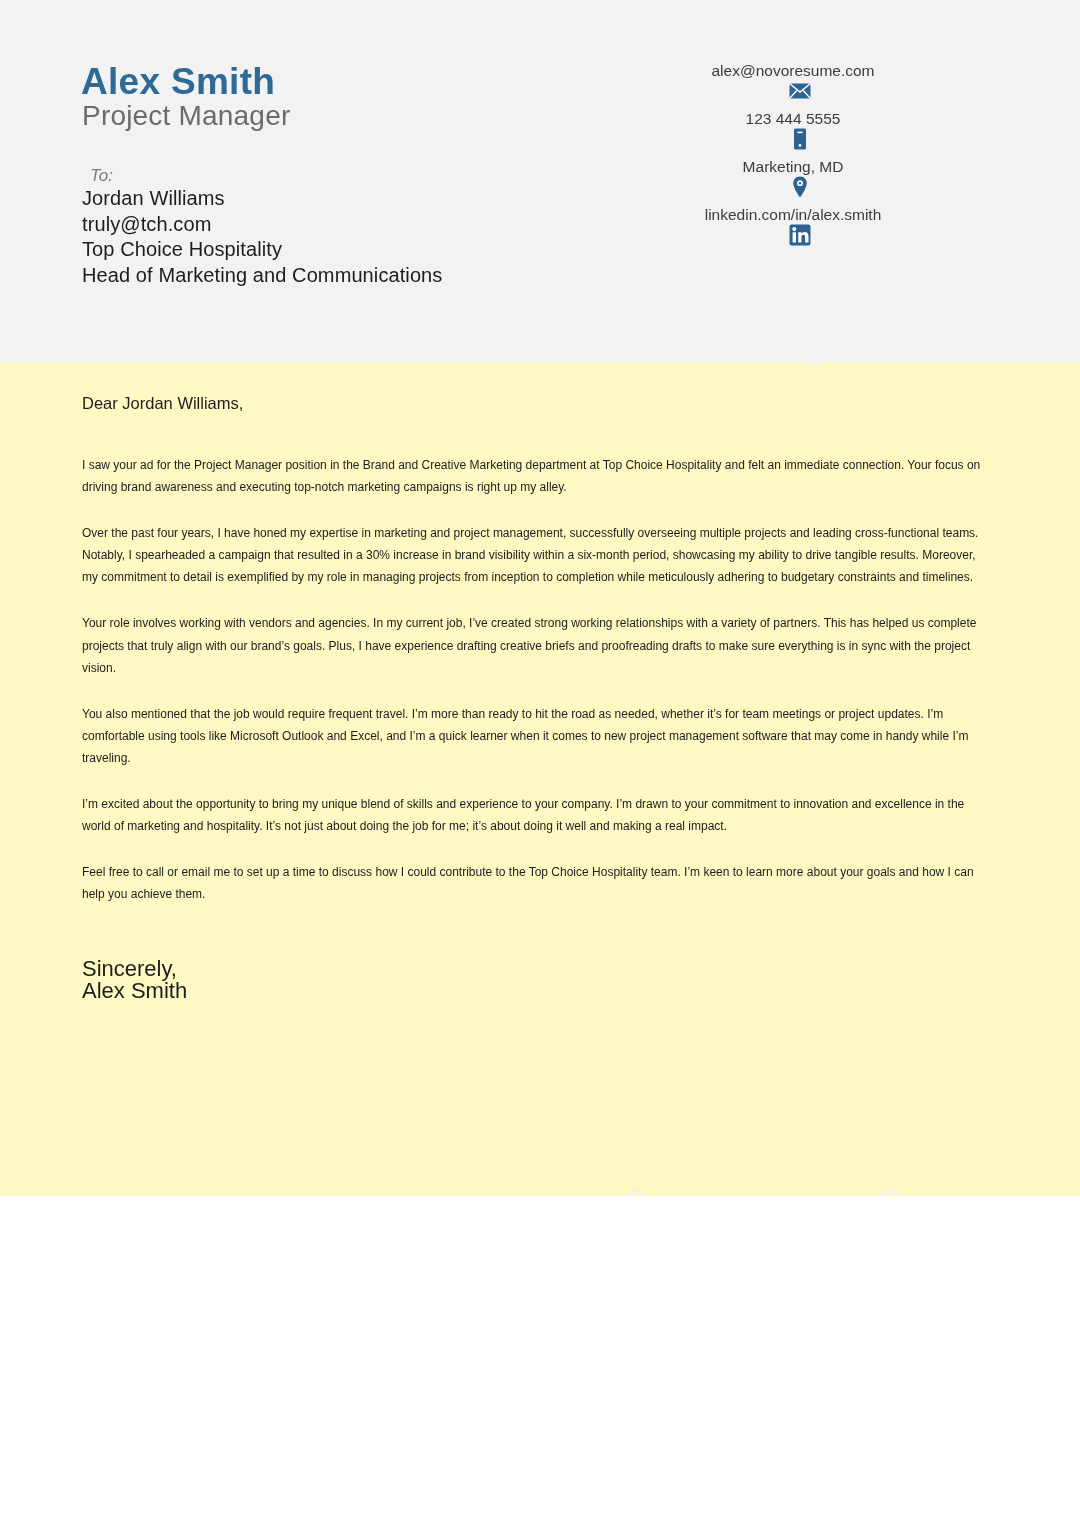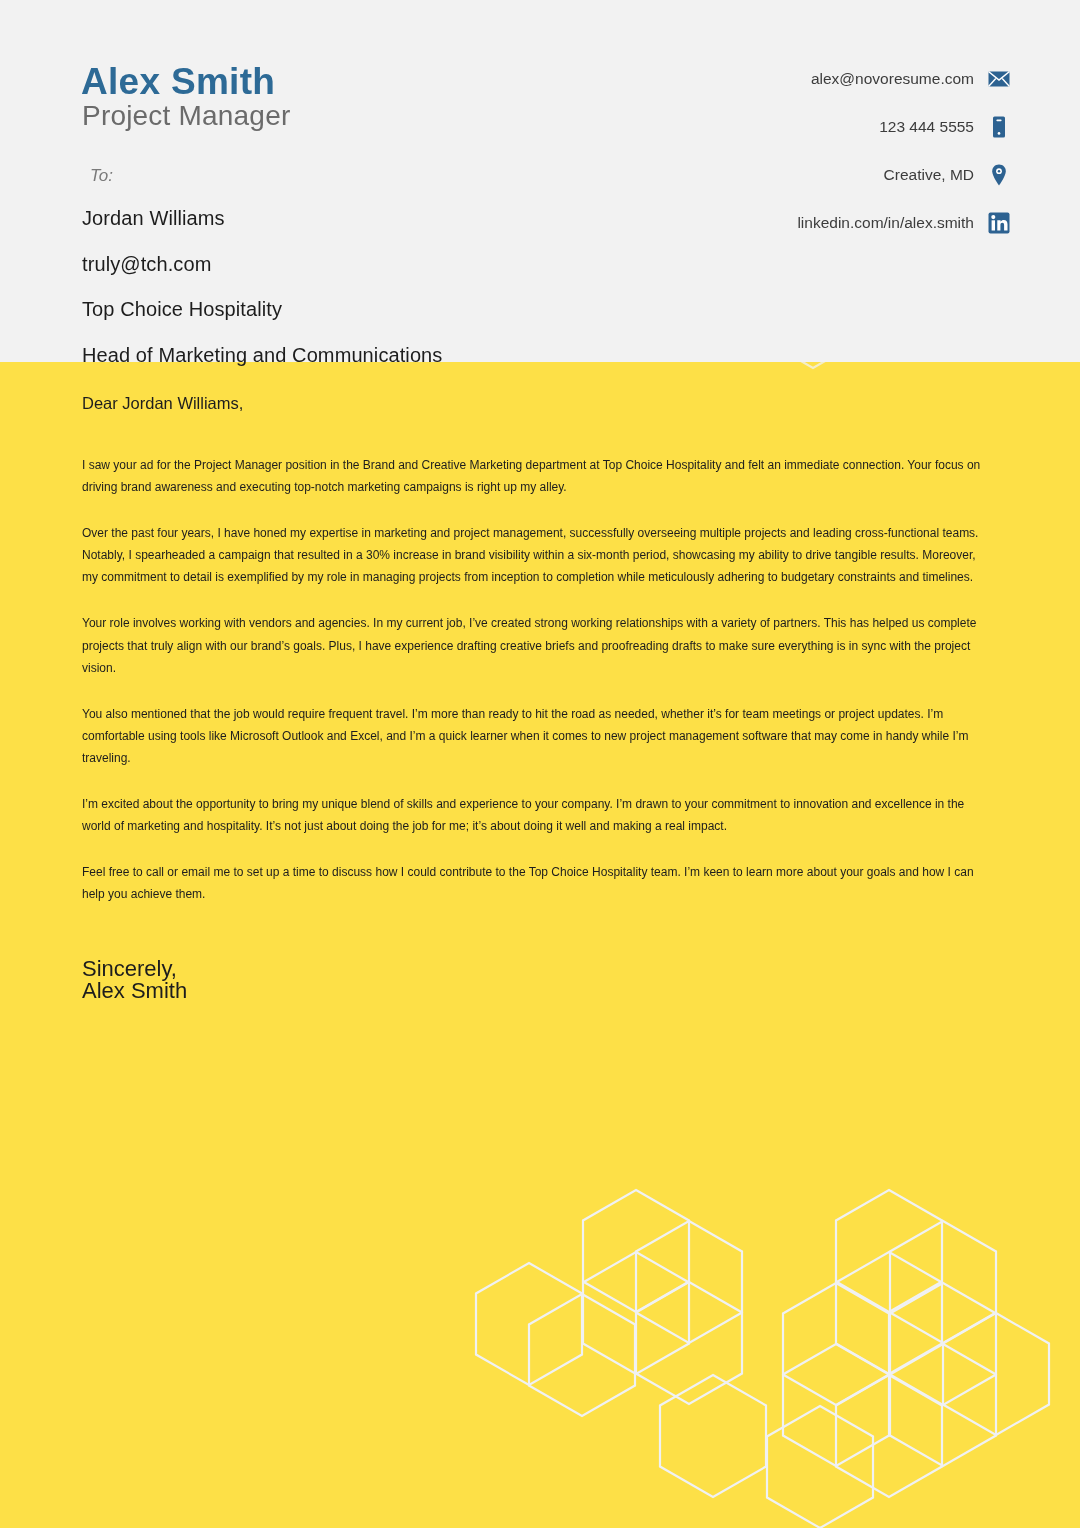--- a/index.html
+++ b/index.html
@@ -7,22 +7,22 @@
     padding: 0;
     background: #ffffff;
   }
   body {
     font-family: "Liberation Sans", sans-serif;
     -webkit-font-smoothing: antialiased;
   }
   .page {
     position: relative;
     width: 1080px;
-    height: 1528px;
-    background: #fde047;
+    height: 1196px;
+    background: #fef9c3;
     overflow: hidden;
   }
 
   
   .hex-layer {
     position: absolute;
     left: 0;
     top: 0;
     width: 1080px;
     height: 1528px;
@@ -78,35 +78,36 @@
   }
   .recipient {
     position: absolute;
     left: 82px;
     top: 186px;
     font-size: 20px;
     color: #1d1d1d;
     line-height: 25.6px;
     letter-spacing: 0.1px;
   }
-  .recipient div { white-space: nowrap; margin-top: 20px; }
+  .recipient div { white-space: nowrap; }
 
   
   .contact-list {
     position: absolute;
     right: 70px;
     top: 62px;
     width: 420px;
   }
   .contact-row {
     display: flex;
     align-items: center;
-    justify-content: flex-end;
+    justify-content: flex-start;
     height: 34px;
     margin-bottom: 14px;
+    flex-direction: column;
   }
   .contact-text {
     font-size: 15.5px;
     color: #3c3c3c;
     text-align: right;
     margin-right: 14px;
     white-space: nowrap;
   }
   .contact-icon {
     width: 22px;
@@ -211,21 +212,21 @@
       <div class="contact-row">
         <span class="contact-text">123 444 5555</span>
         <svg class="contact-icon" viewBox="0 0 22 22">
           <rect x="5" y="0.5" width="12" height="21" rx="1.6" fill="#2d6291"></rect>
           <rect x="8.4" y="3.6" width="5.2" height="1.7" rx="0.8" fill="#ffffff"></rect>
           <circle cx="11" cy="17.4" r="1.35" fill="#ffffff"></circle>
         </svg>
       </div>
 
       <div class="contact-row">
-        <span class="contact-text">Creative, MD</span>
+        <span class="contact-text">Marketing, MD</span>
         <svg class="contact-icon" viewBox="0 0 22 22">
           <path d="M11 0.6 C6.9 0.6 4.2 3.5 4.2 7.2 C4.2 12.2 11 21.4 11 21.4 C11 21.4 17.8 12.2 17.8 7.2 C17.8 3.5 15.1 0.6 11 0.6 Z" fill="#2d6291"></path>
           <circle cx="11" cy="7.2" r="2.9" fill="#ffffff"></circle>
           <circle cx="11" cy="7.2" r="1.25" fill="#2d6291"></circle>
         </svg>
       </div>
 
       <div class="contact-row">
         <span class="contact-text">linkedin.com/in/alex.smith</span>
         <svg class="contact-icon" viewBox="0 0 22 22">

